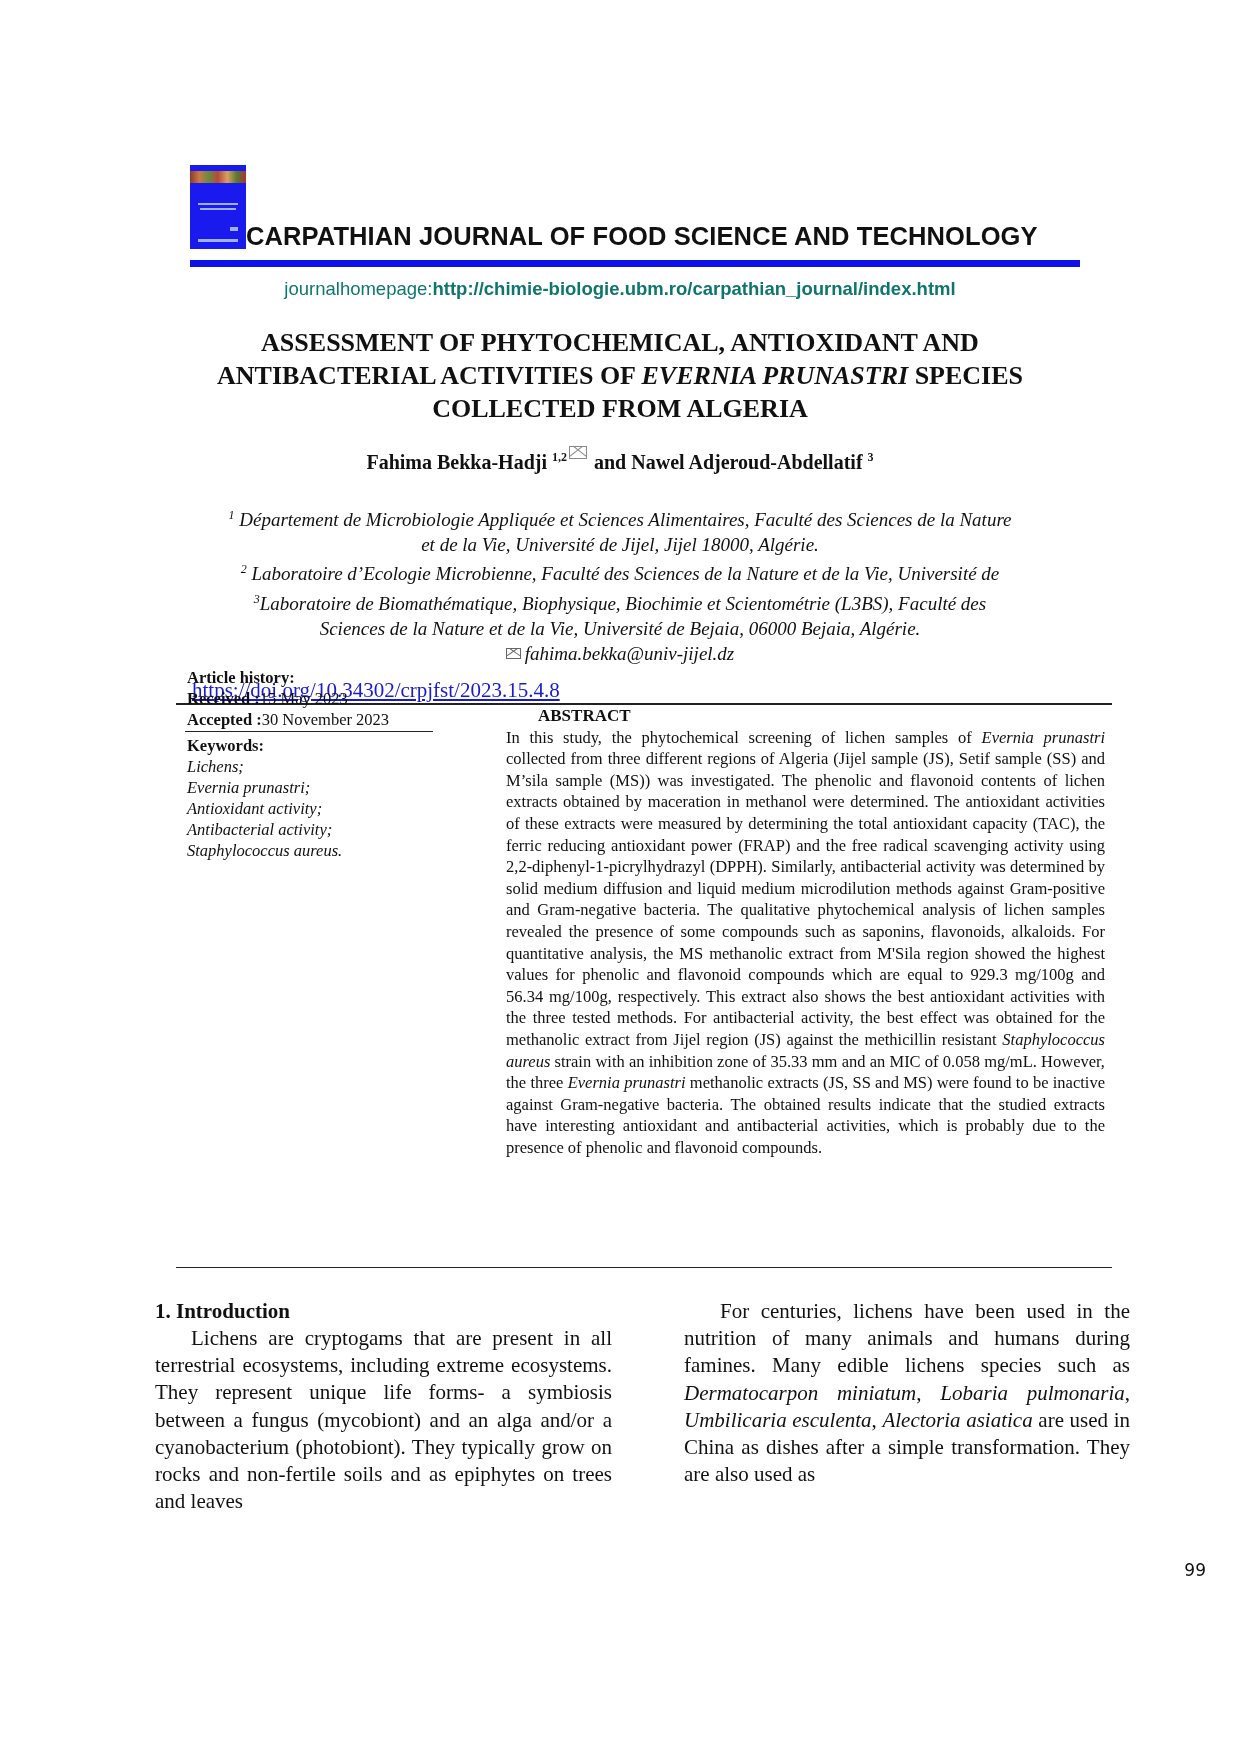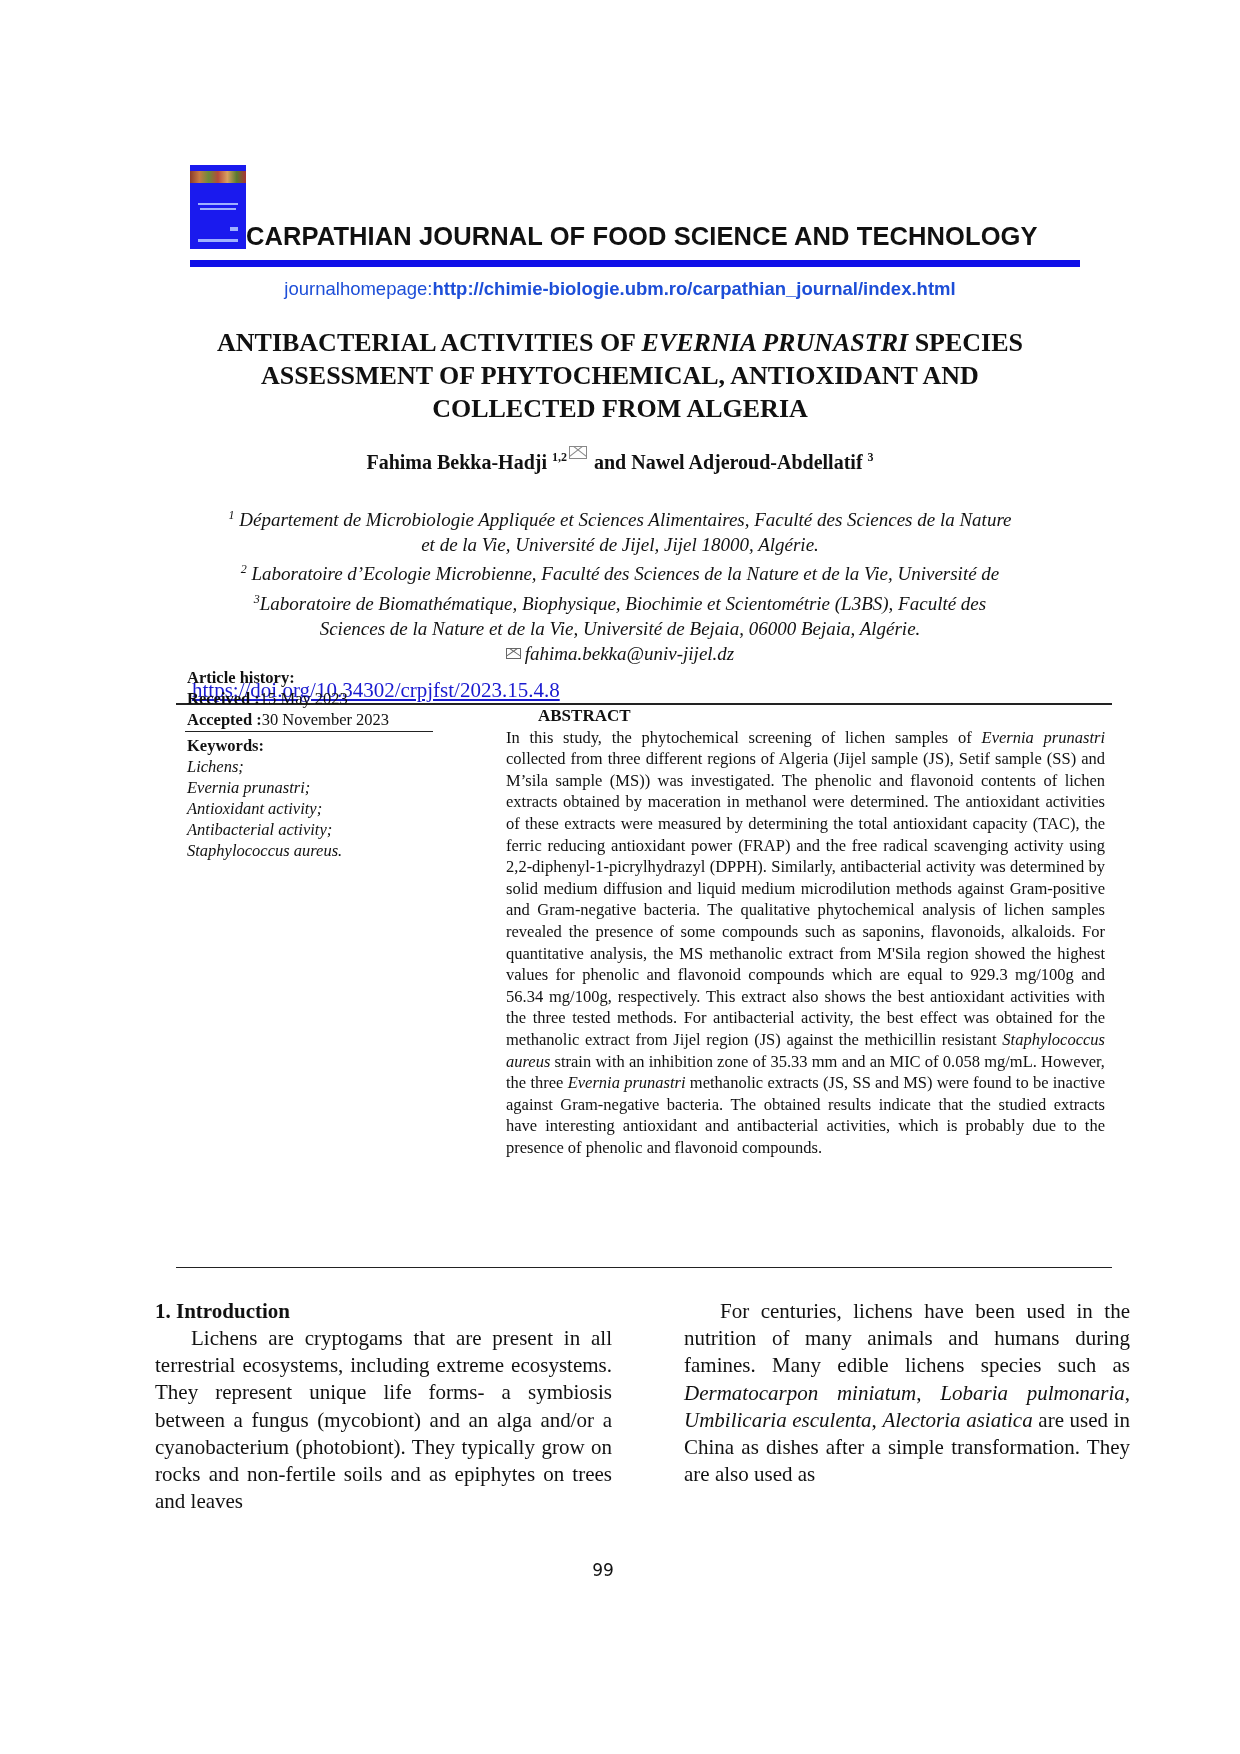--- a/index.html
+++ b/index.html
@@ -12,21 +12,21 @@
   .cover .strip { position: absolute; left: 0; top: 6px; width: 56px; height: 12px;
                   background: linear-gradient(90deg,#8a3b2a,#c77a45,#6b8a3a,#b44a3a,#d9a060,#5a7a30,#a33); }
   .cover .t1 { position: absolute; left: 8px; top: 38px; width: 40px; height: 2px; background: #9fb0ff; }
   .cover .t2 { position: absolute; left: 10px; top: 43px; width: 36px; height: 2px; background: #9fb0ff; }
   .cover .t3 { position: absolute; left: 40px; top: 62px; width: 8px; height: 4px; background: #9fb0ff; }
   .cover .t4 { position: absolute; left: 8px; top: 74px; width: 40px; height: 3px; background: #9fb0ff; }
   .journal-title { left: 246px; top: 222px; font-family: "Liberation Sans", sans-serif;
                    font-weight: bold; font-size: 25.5px; letter-spacing: 0.1px; color: #111; white-space: nowrap; }
   .blue-rule { left: 190px; top: 260px; width: 890px; height: 7px; background: #1010e8; }
   .homepage { left: 0; width: 1240px; top: 278px; text-align: center;
-              font-family: "Liberation Sans", sans-serif; font-size: 18.5px; color: #1d4ed8; white-space: nowrap; }
+              font-family: "Liberation Sans", sans-serif; font-size: 18.5px; color: #0f766e; white-space: nowrap; }
   .homepage b { font-weight: bold; }
 
   
   .paper-title { left: 160px; width: 920px; top: 326px; text-align: center; font-weight: bold;
                  font-size: 26px; line-height: 33px; color: #111; }
   .paper-title i { font-style: italic; }
 
   .authors { left: 160px; width: 920px; top: 446px; text-align: center; font-weight: bold; font-size: 20px; }
   .authors sup { font-size: 12px; }
   .mail-icon { display: inline-block; width: 18px; height: 13px; border: 1px solid #888; position: relative;
@@ -58,41 +58,41 @@
   .abstract p { margin: 0; text-align: justify; }
   .rule-bottom { left: 176px; top: 1267px; width: 936px; height: 1.2px; background: #222; }
 
   
   .col { font-size: 21px; line-height: 27.2px; text-align: justify; }
   .col-left { left: 155px; top: 1298px; width: 457px; }
   .col-right { left: 684px; top: 1298px; width: 446px; }
   .col h2 { margin: 0; font-size: 21px; font-weight: bold; line-height: 27px; }
   .col p { margin: 0; text-indent: 36px; }
   .col p.noindent { text-indent: 0; }
-  .page-num { left: 0; width: 1206px; top: 1560px; text-align: center; font-family: "DejaVu Sans", sans-serif; font-size: 17px; }
+  .page-num { left: 0; width: 1206px; top: 1560px; text-align: right; font-family: "DejaVu Sans", sans-serif; font-size: 17px; }
 </style>
 </head>
 <body>
 
 <div class="abs cover">
   <div class="strip"></div>
   <div class="t1"></div>
   <div class="t2"></div>
   <div class="t3"></div>
   <div class="t4"></div>
 </div>
 <div class="abs journal-title">CARPATHIAN JOURNAL OF FOOD SCIENCE AND TECHNOLOGY</div>
 <div class="abs blue-rule"></div>
 <div class="abs homepage">
   <span>journalhomepage:</span><b>http://chimie-biologie.ubm.ro/carpathian_journal/index.html</b>
 </div>
 
 <div class="abs paper-title">
+  <div>ASSESSMENT OF PHYTOCHEMICAL, ANTIOXIDANT AND</div>
   <div><span>ANTIBACTERIAL ACTIVITIES OF </span><i>EVERNIA PRUNASTRI</i><span> SPECIES</span></div>
-  <div>ASSESSMENT OF PHYTOCHEMICAL, ANTIOXIDANT AND</div>
   <div>COLLECTED FROM ALGERIA</div>
 </div>
 
 <div class="abs authors">
   <span>Fahima Bekka-Hadji</span>
   <sup>1,2</sup><span class="mail-icon"></span>
   <span>and</span>
   <span>Nawel Adjeroud-Abdellatif</span>
   <sup>3</sup>
 </div>

